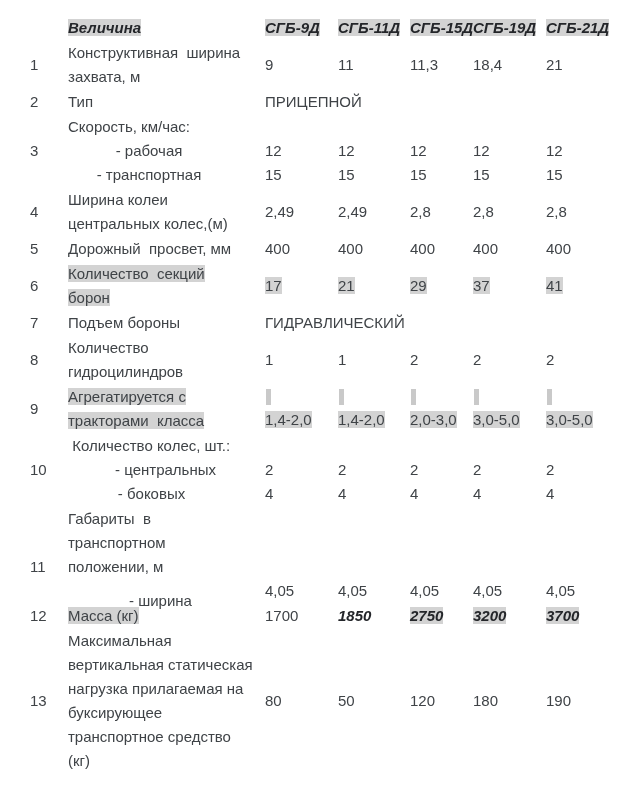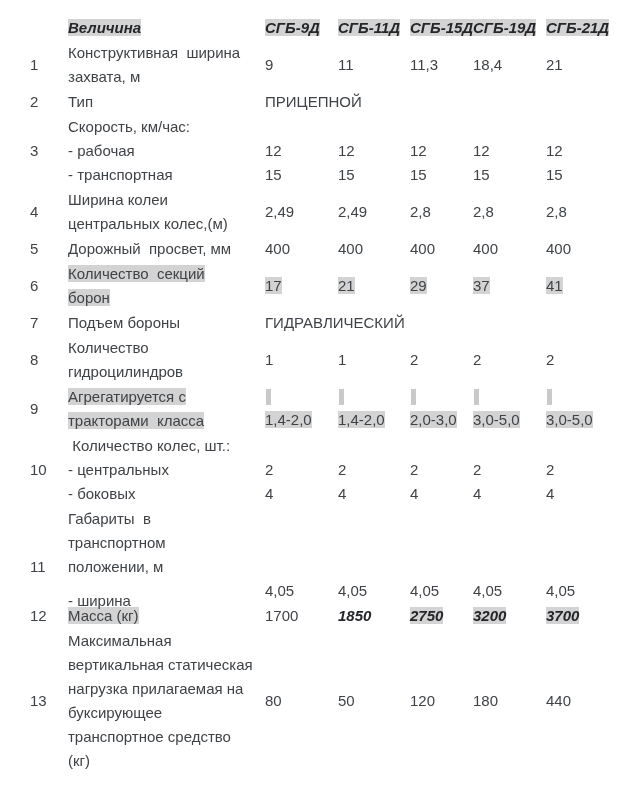--- a/index.html
+++ b/index.html
@@ -26,21 +26,21 @@
     vertical-align: middle;
     line-height: 24px;
     overflow: visible;
   }
   tr.rs td { padding-top: 1px; }
   td.num { padding-left: 30px; }
   td.vb  { vertical-align: bottom; }
   .pre { white-space: pre-wrap; }
   .hl { background: #d3d3d3; }
   .b  { font-weight: 700; color: #24262a; font-style: italic; }
-  td.sub { text-align: left; }
+  td.sub { text-align: center; }
   td.sub-speed   { padding-right: 35px; }
   td.sub-central { padding-right: 2px;  }
   td.sub-side    { padding-right: 30px; }
   td.sub-dim     { padding-right: 12px; }
   .shift { position: relative; top: 10px; display: inline-block; }
   .bar {
     width: 5px;
     height: 16px;
     background: #c9c9c9;
     margin: 2px 0 3px 1px;
@@ -243,16 +243,16 @@
     <td class="pre">Максимальная
 вертикальная статическая
 нагрузка прилагаемая на
 буксирующее
 транспортное средство
 (кг)</td>
     <td>80</td>
     <td>50</td>
     <td>120</td>
     <td>180</td>
-    <td>440</td>
+    <td>190</td>
   </tr>
 </tbody>
   </table>
 
 </body></html>

